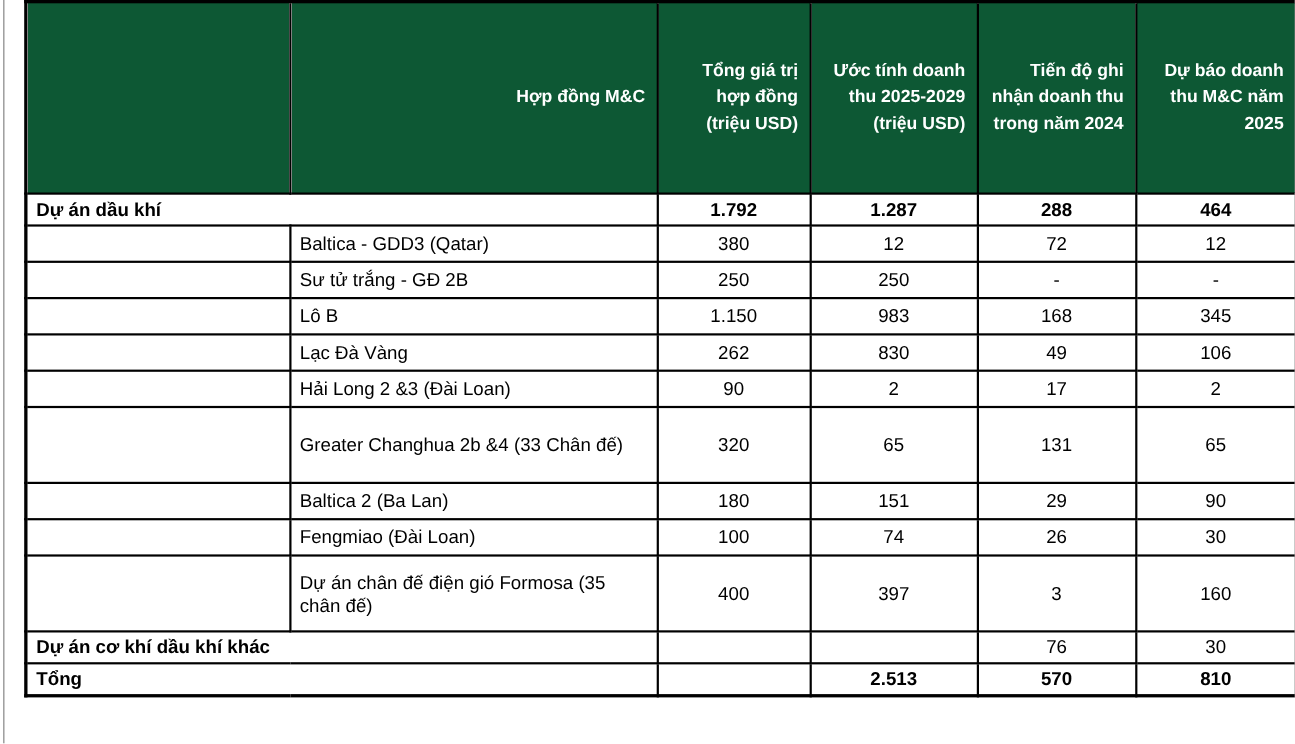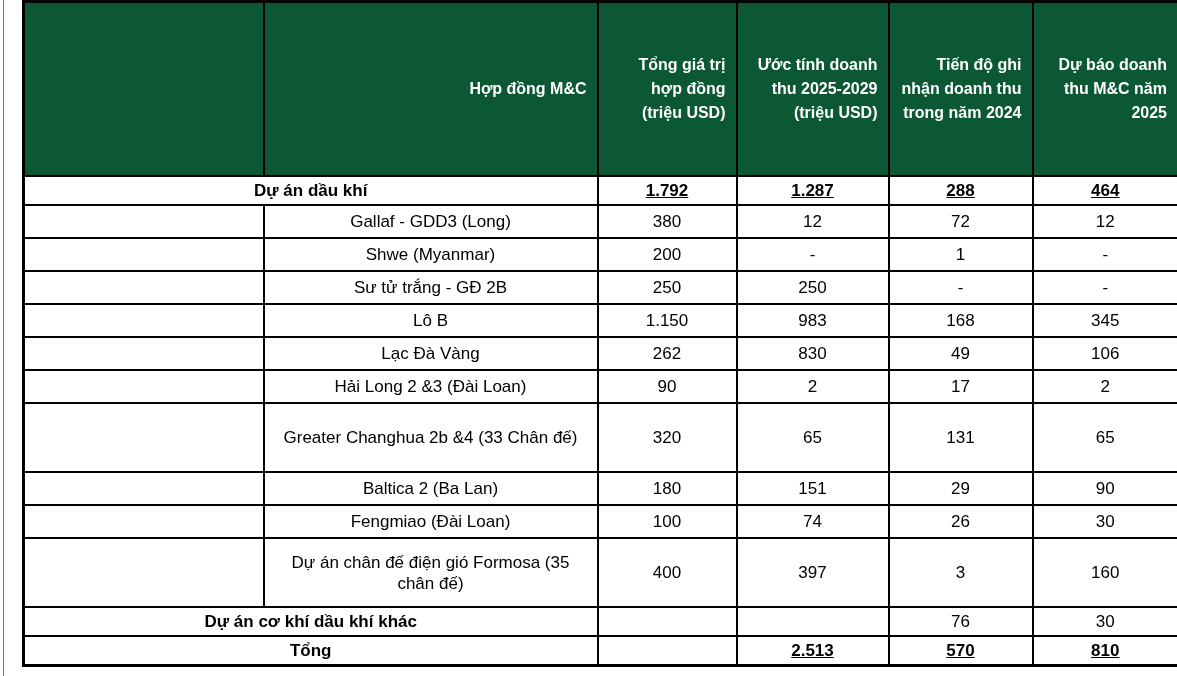--- a/index.html
+++ b/index.html
@@ -56,29 +56,29 @@
     font-size: 17px;
     color: #000000;
     vertical-align: middle;
     padding: 1px 8px;
     background: #ffffff;
   }
   tbody tr.row-item td { height: 29px; }
   tbody tr.row-section td { height: 25px; }
   tbody tr.row-tall td { height: 65px; }
   .label-cell {
-    text-align: center;
+    text-align: left;
     line-height: 21px;
   }
   .indent-cell { }
   .value-cell {
     text-align: center;
   }
   tr.bold-label .label-cell { font-weight: bold; }
-  tr.bold-values .value-cell { font-weight: bold; text-decoration: underline; }
+  tr.bold-values .value-cell { font-weight: bold; }
 </style>
 </head>
 <body>
 
 <div class="left-gridline"></div>
 
 <div class="sheet">
   <table class="mc-table">
     <colgroup>
       <col style="width:240px">
@@ -101,33 +101,25 @@
     <tbody>
         <tr class="row-section bold-label bold-values">
           <td colspan="2" class="label-cell">Dự án dầu khí</td>
           <td class="value-cell">1.792</td>
           <td class="value-cell">1.287</td>
           <td class="value-cell">288</td>
           <td class="value-cell">464</td>
         </tr>
         <tr class="row-item">
           <td class="indent-cell"></td>
-          <td class="label-cell">Gallaf - GDD3 (Long)</td>
+          <td class="label-cell">Baltica - GDD3 (Qatar)</td>
           <td class="value-cell">380</td>
           <td class="value-cell">12</td>
           <td class="value-cell">72</td>
           <td class="value-cell">12</td>
-        </tr>
-        <tr class="row-item">
-          <td class="indent-cell"></td>
-          <td class="label-cell">Shwe (Myanmar)</td>
-          <td class="value-cell">200</td>
-          <td class="value-cell">-</td>
-          <td class="value-cell">1</td>
-          <td class="value-cell">-</td>
         </tr>
         <tr class="row-item">
           <td class="indent-cell"></td>
           <td class="label-cell">Sư tử trắng - GĐ 2B</td>
           <td class="value-cell">250</td>
           <td class="value-cell">250</td>
           <td class="value-cell">-</td>
           <td class="value-cell">-</td>
         </tr>
         <tr class="row-item">

